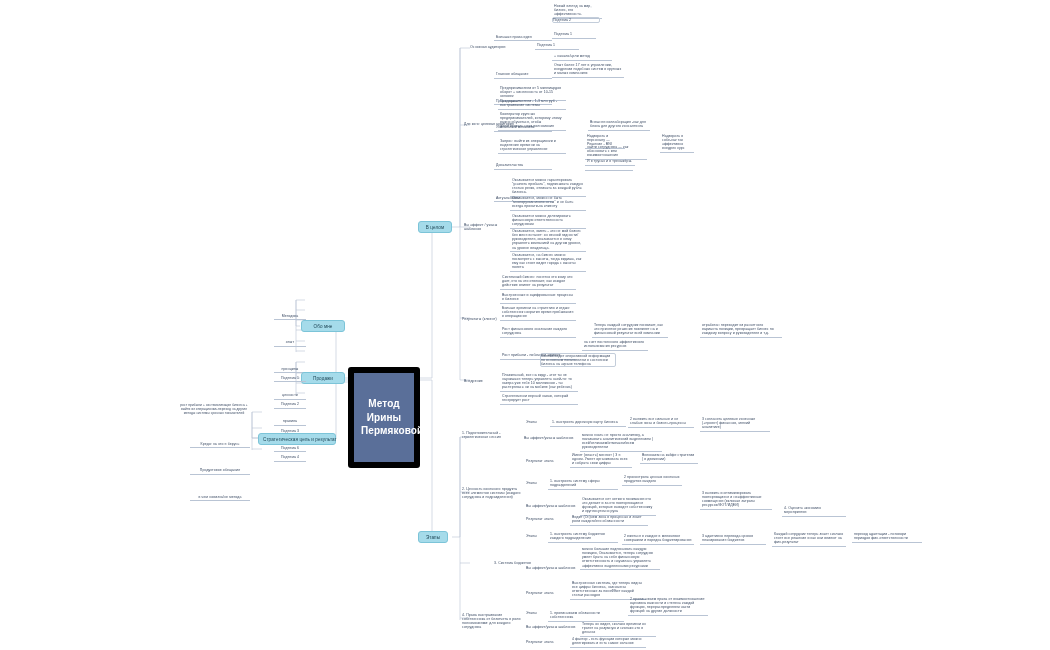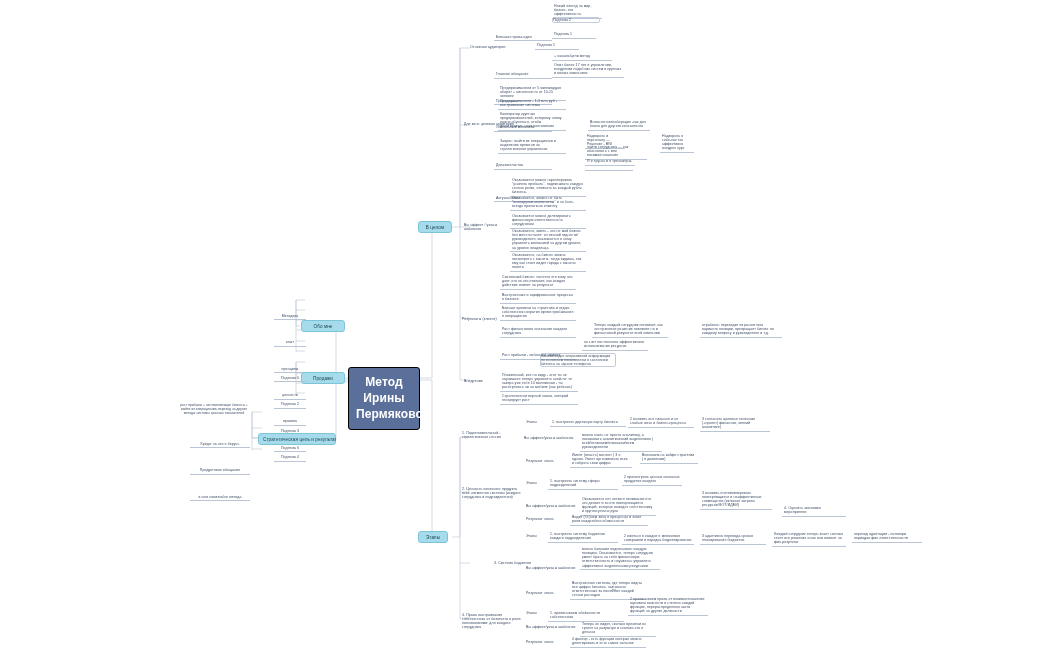--- a/index.html
+++ b/index.html
@@ -22,27 +22,27 @@
     position: absolute;
     color: #2d3c52;
     line-height: 1.18;
     white-space: pre-line;
     letter-spacing: 0.1px;
   }
 
   
   .center {
     background: #5a6f99;
-    border: 1px solid #000000;
+    border: 6px solid #000000;
     border-radius: 3px;
     color: #ffffff;
-    font-size: 12px;
+    font-size: 10px;
     font-weight: bold;
     text-align: center;
-    padding: 6px 7px;
+    padding: 24px 7px;
     width: 72px;
     line-height: 1.35;
   }
 
   
   .chip {
     background: #a5dbea;
     border: 1px solid #7cc4d8;
     border-radius: 3px;
     color: #1d4454;

